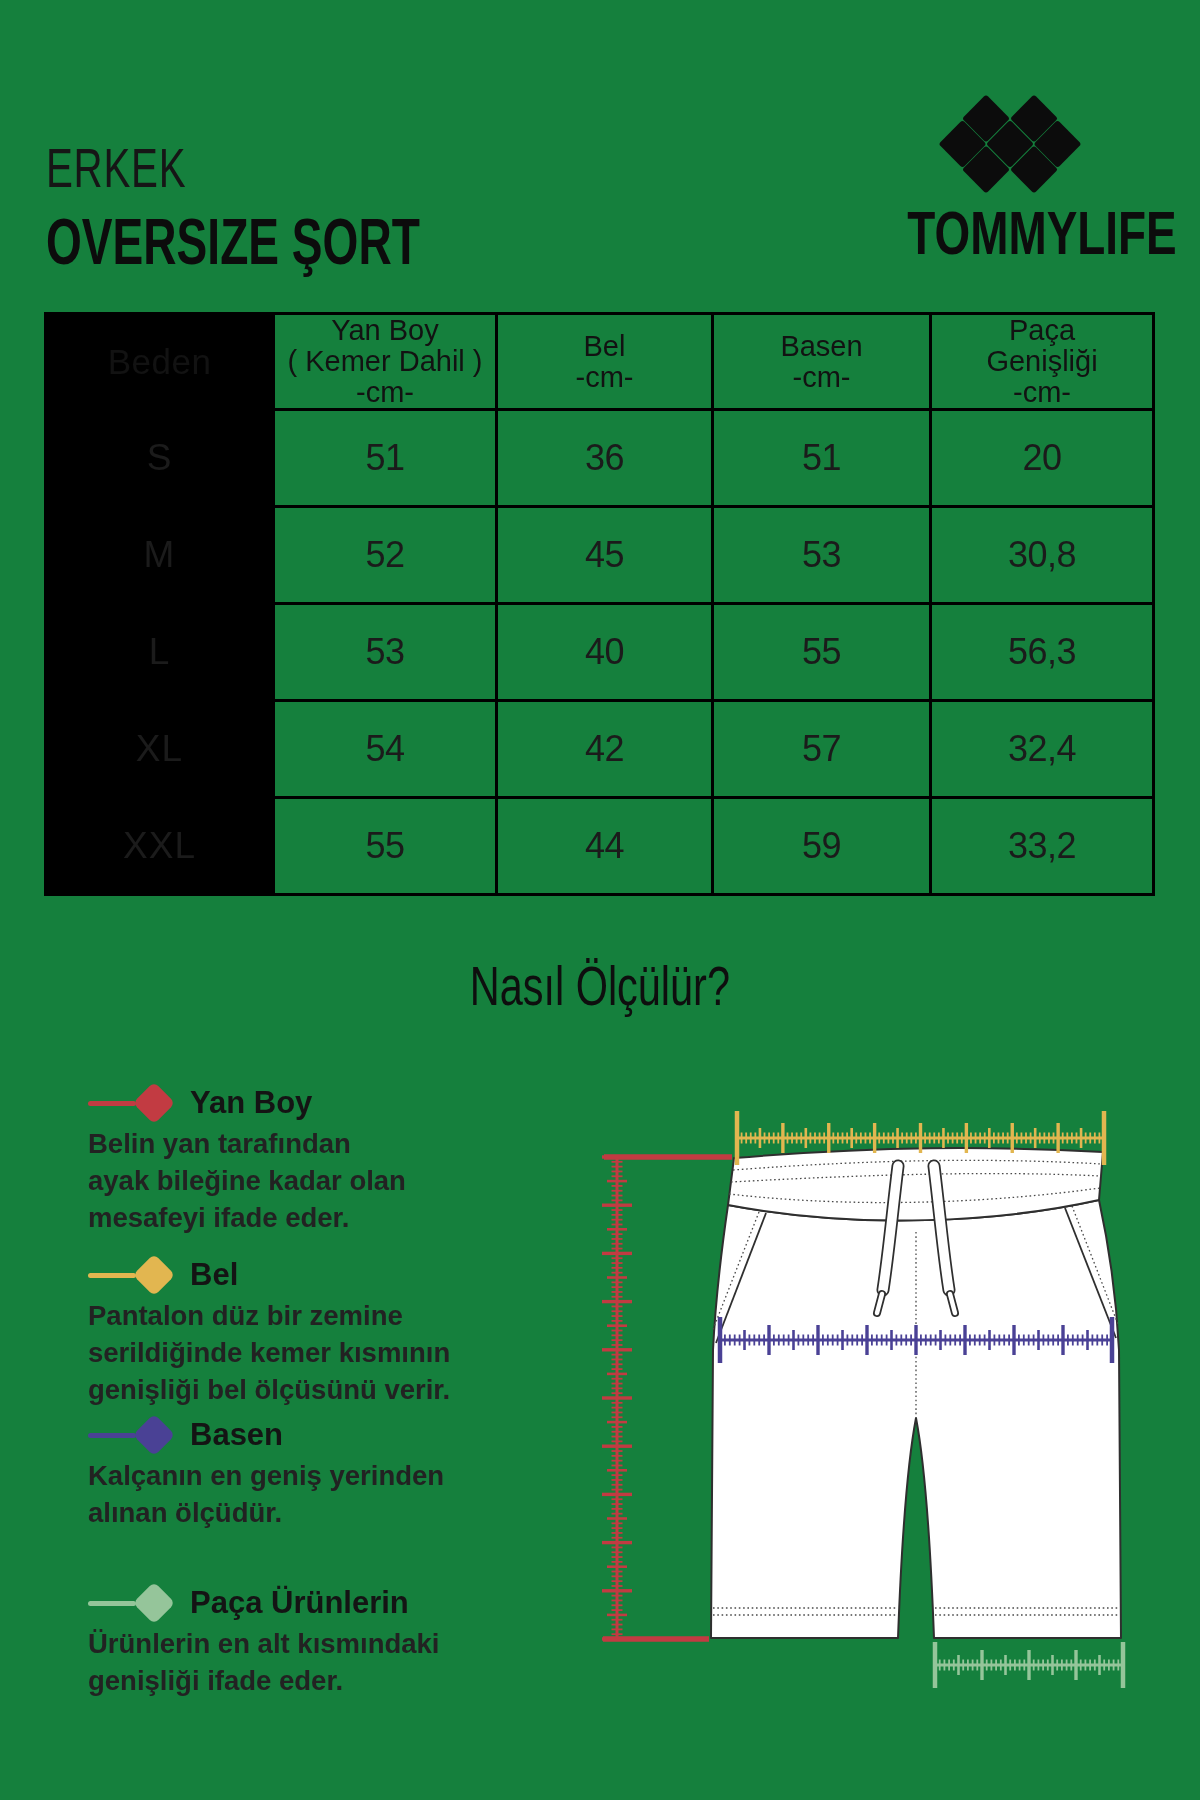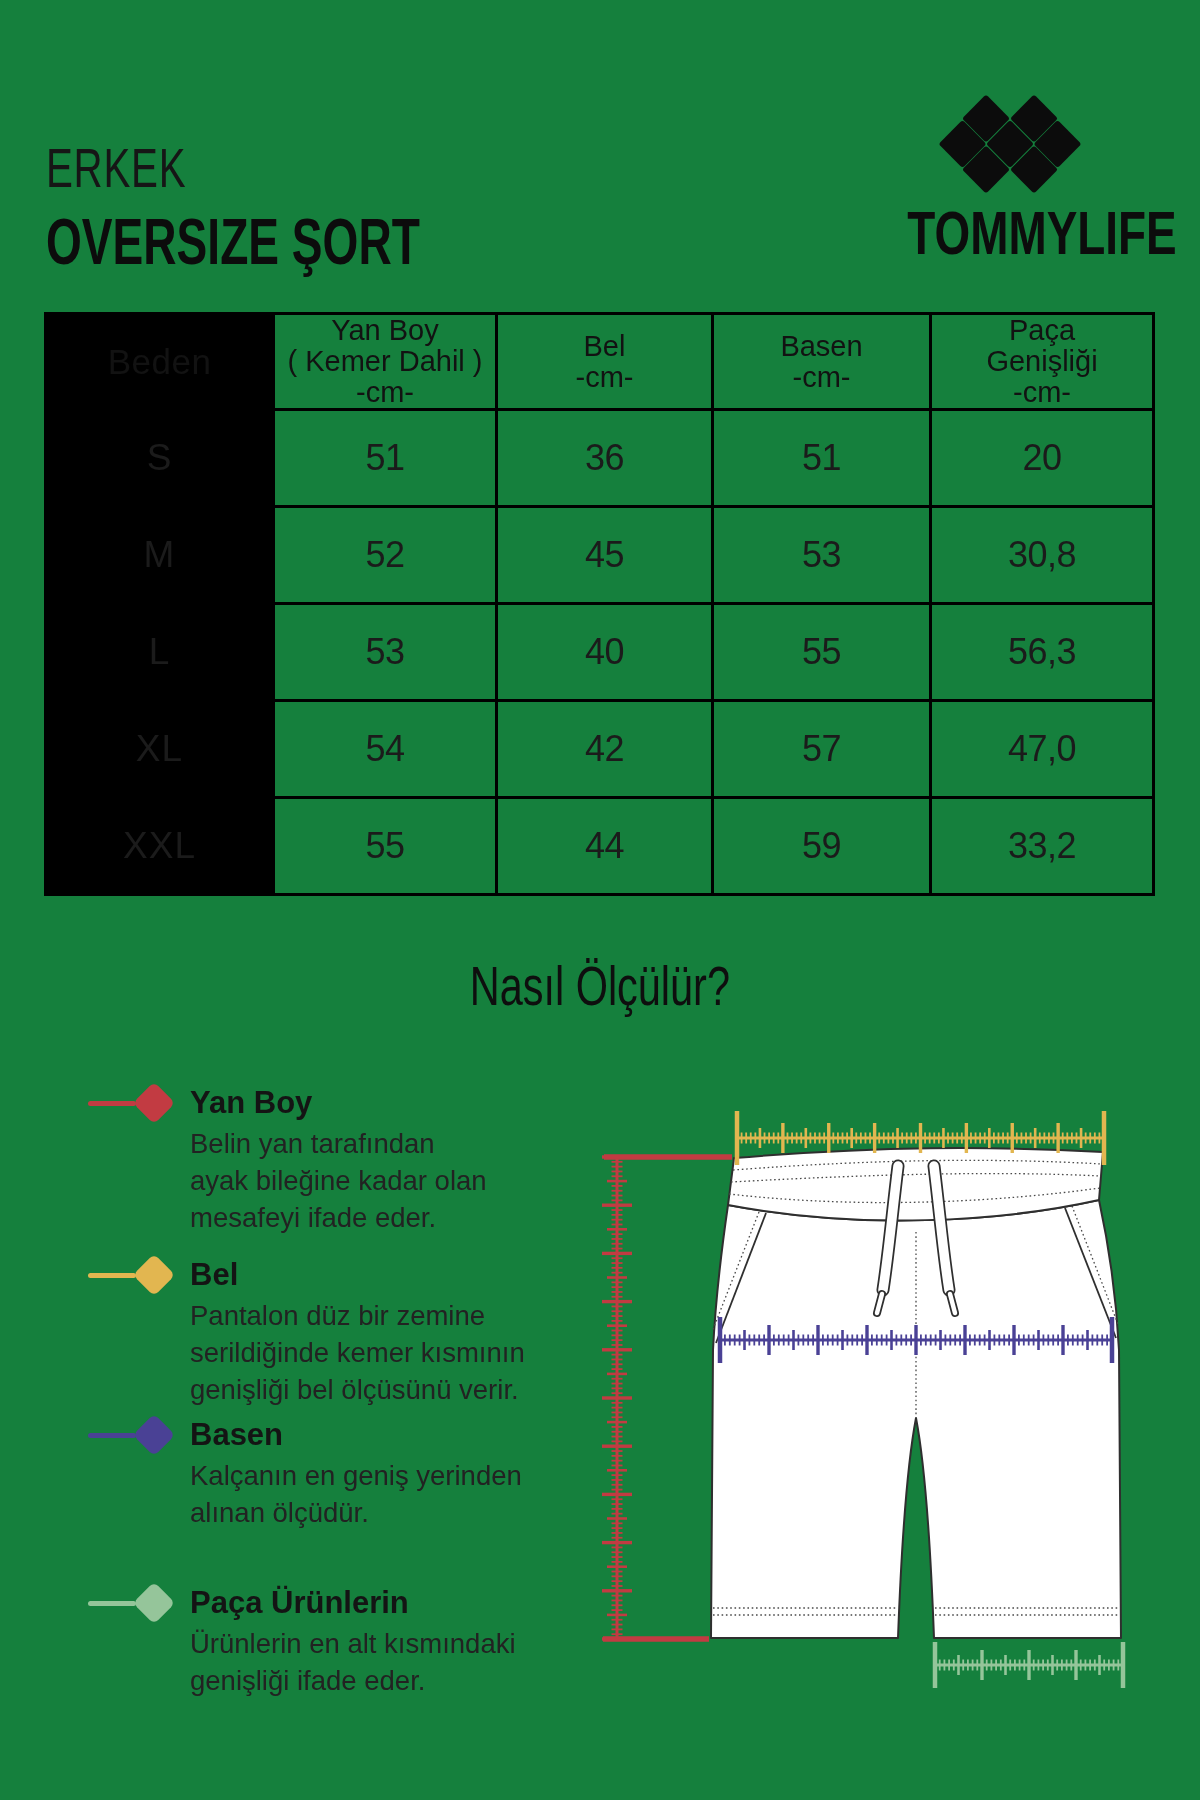--- a/index.html
+++ b/index.html
@@ -41,22 +41,22 @@
     font-size:56px;font-weight:500;color:#0e0e0e;line-height:1;}
 
   .legend{position:absolute;left:88px;top:1086px;width:470px;}
   .legend-item{position:absolute;left:0;}
   .legend-head{display:flex;align-items:center;}
   .legend-marker{width:102px;display:flex;align-items:center;flex:none;}
   .legend-line{display:block;width:48px;height:5px;border-radius:3px;flex:none;}
   .legend-diamond{display:block;width:30px;height:30px;border-radius:6px;
     transform:rotate(45deg);margin-left:3px;flex:none;}
   .legend-title{font-size:31px;font-weight:700;color:#141414;line-height:34px;}
-  .legend-desc{margin-left:102px;margin-top:5px;font-size:27.5px;line-height:37px;
-    font-weight:400;color:#222;white-space:pre-line;}
+  .legend-desc{margin-top:5px;font-size:27.5px;line-height:37px;
+    font-weight:700;color:#222;white-space:pre-line;}
 
   
   .diagram{position:absolute;left:560px;top:1100px;width:600px;height:700px;}
   .outline{fill:#ffffff;stroke:#2f2f2f;stroke-width:2;stroke-linejoin:round;}
   .pline{fill:none;stroke:#2f2f2f;stroke-width:1.8;}
   .dot{fill:none;stroke:#4a4a4a;stroke-width:1.3;stroke-dasharray:1.6 2.7;}
   .cord-out{fill:none;stroke:#2f2f2f;stroke-width:13;stroke-linecap:round;}
   .cord-in{fill:none;stroke:#ffffff;stroke-width:9.5;stroke-linecap:round;}
   .aglet-out{fill:none;stroke:#2f2f2f;stroke-width:8;stroke-linecap:round;}
   .aglet-in{fill:none;stroke:#ffffff;stroke-width:4.5;stroke-linecap:round;}
@@ -127,21 +127,21 @@
       <td>53</td>
       <td>40</td>
       <td>55</td>
       <td>56,3</td>
     </tr>
     <tr class="data">
       <td class="col-size">XL</td>
       <td>54</td>
       <td>42</td>
       <td>57</td>
-      <td>47,0</td>
+      <td>32,4</td>
     </tr>
     <tr class="data">
       <td class="col-size">XXL</td>
       <td>55</td>
       <td>44</td>
       <td>59</td>
       <td>33,2</td>
     </tr>
   </tbody>
     </table>

